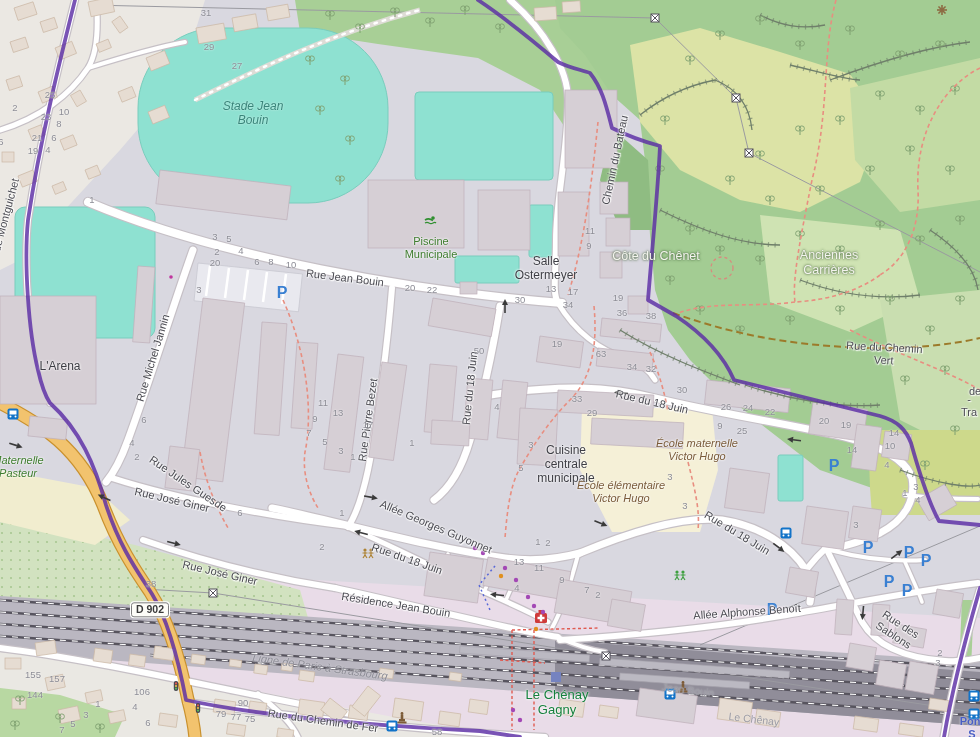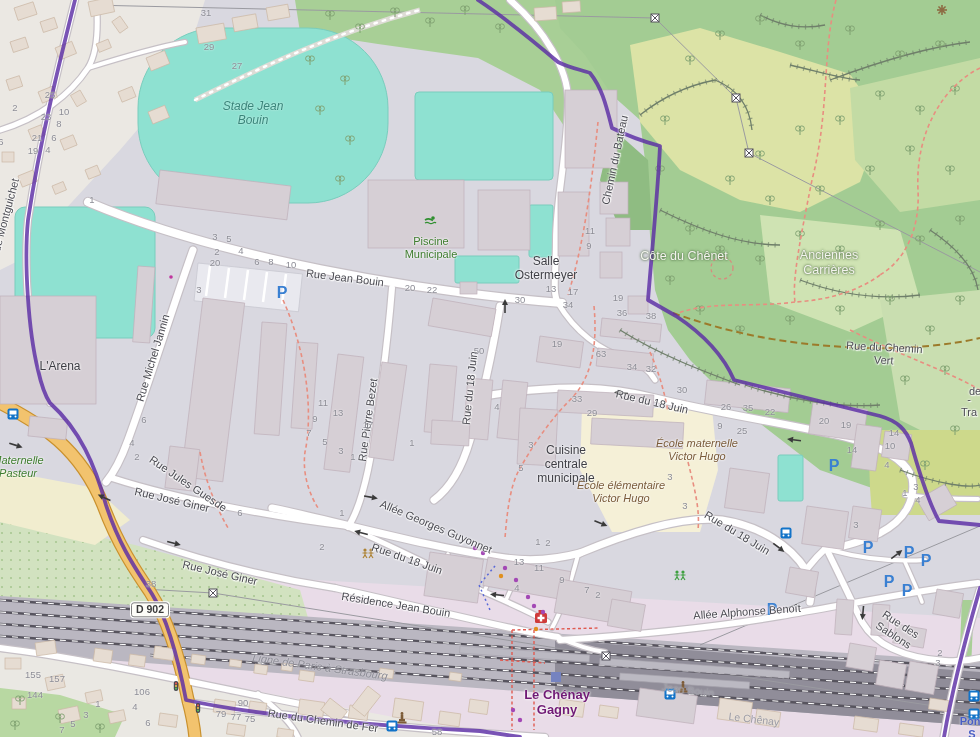--- a/index.html
+++ b/index.html
@@ -10,21 +10,21 @@
   .st{font-size:11px;color:#4b4b52;text-shadow:0 0 2px #fff,0 0 3px #fff,1px 1px 1px #fff}
   .num{font-size:9.5px;color:#8d8d96;text-shadow:0 0 2px rgba(255,255,255,.9)}
   .place{font-size:12px;color:#3e3e45;text-shadow:0 0 2px #fff,0 0 3px #fff}
   .green{font-size:11px;color:#3e7c2f;text-shadow:0 0 2px #fff,0 0 3px #fff}
   .green-i{font-size:11px;color:#3e7c2f;font-style:italic;text-shadow:0 0 2px #fff,0 0 3px #fff}
   .school{font-size:11px;color:#7a5b3a;font-style:italic;text-shadow:0 0 2px #fff,0 0 3px #fff}
   .white{font-size:12.5px;color:#f4f4ee;text-shadow:0 0 3px rgba(70,100,60,.8),0 0 2px rgba(70,100,60,.8)}
   .teal{font-size:12px;color:#39857a;font-style:italic;text-shadow:0 0 2px rgba(255,255,255,.7)}
   .railname{font-size:11px;color:#8e8e97;font-style:italic;text-shadow:0 0 2px rgba(255,255,255,.6)}
   .rail2{font-size:10.5px;color:#9b9ba4;text-shadow:0 0 2px rgba(255,255,255,.5)}
-  .blue{font-size:13px;font-weight:bold;color:#701a75;text-shadow:0 0 2px #fff,0 0 3px #fff}
+  .blue{font-size:13px;font-weight:normal;color:#15803d;text-shadow:0 0 2px #fff,0 0 3px #fff}
   .blue-sm{font-size:11px;font-weight:bold;color:#4a5ec4;text-shadow:0 0 2px #fff}
   .shield{background:#fdfdf8;border:1px solid #7e7e7e;border-radius:3px;padding:0 4px 1px 4px;font-size:10.5px;font-weight:bold;color:#3a3a3a;box-shadow:0 0 0 1px #fff}
 </style>
 </head>
 <body>
 
 <div id="map">
   <svg id="gfx" width="980" height="737" viewBox="0 0 980 737">
     <defs>
       <pattern id="orch" width="9" height="9" patternUnits="userSpaceOnUse">
@@ -626,21 +626,21 @@
       <div class="lbl place" style="left: 60px; top: 366px; transform: translate(-50%, -50%) rotate(0deg);">L'Arena</div>
       <div class="lbl place" style="left: 566px; top: 464px; transform: translate(-50%, -50%) rotate(0deg);">Cuisine
 centrale
 municipale</div>
       <div class="lbl school" style="left: 697px; top: 450px; transform: translate(-50%, -50%) rotate(0deg);">École maternelle
 Victor Hugo</div>
       <div class="lbl school" style="left: 621px; top: 492px; transform: translate(-50%, -50%) rotate(0deg);">École élémentaire
 Victor Hugo</div>
       <div class="lbl green-i" style="left: 18px; top: 467px; transform: translate(-50%, -50%) rotate(0deg);">Maternelle
 Pasteur</div>
-      <div class="lbl white" style="left: 684px; top: 256px; transform: translate(-50%, -50%) rotate(0deg);">Côte du Chênet</div>
+      <div class="lbl white" style="left: 656px; top: 256px; transform: translate(-50%, -50%) rotate(0deg);">Côte du Chênet</div>
       <div class="lbl white" style="left: 789px; top: 263px; transform: translate(-50%, -50%) rotate(0deg); margin-left: 40px;">Anciennes
 Carrières</div>
       <div class="lbl blue" style="left: 557px; top: 702px; transform: translate(-50%, -50%) rotate(0deg);">Le Chénay
 Gagny</div>
       <div class="lbl blue-sm" style="left: 972px; top: 728px; transform: translate(-50%, -50%) rotate(0deg);">Pont S</div>
       <div class="lbl num" style="left: 206px; top: 13px; transform: translate(-50%, -50%) rotate(0deg);">31</div>
       <div class="lbl num" style="left: 209px; top: 47px; transform: translate(-50%, -50%) rotate(0deg);">29</div>
       <div class="lbl num" style="left: 193px; top: 66px; transform: translate(-50%, -50%) rotate(0deg); margin-left: 44px;">27</div>
       <div class="lbl num" style="left: 50px; top: 95px; transform: translate(-50%, -50%) rotate(0deg);">25</div>
       <div class="lbl num" style="left: 46px; top: 117px; transform: translate(-50%, -50%) rotate(0deg);">23</div>
@@ -675,21 +675,21 @@
       <div class="lbl num" style="left: 589px; top: 246px; transform: translate(-50%, -50%) rotate(0deg);">9</div>
       <div class="lbl num" style="left: 479px; top: 351px; transform: translate(-50%, -50%) rotate(0deg);">50</div>
       <div class="lbl num" style="left: 557px; top: 344px; transform: translate(-50%, -50%) rotate(0deg);">19</div>
       <div class="lbl num" style="left: 601px; top: 354px; transform: translate(-50%, -50%) rotate(0deg);">63</div>
       <div class="lbl num" style="left: 577px; top: 399px; transform: translate(-50%, -50%) rotate(0deg);">33</div>
       <div class="lbl num" style="left: 592px; top: 413px; transform: translate(-50%, -50%) rotate(0deg);">29</div>
       <div class="lbl num" style="left: 632px; top: 367px; transform: translate(-50%, -50%) rotate(0deg);">34</div>
       <div class="lbl num" style="left: 651px; top: 369px; transform: translate(-50%, -50%) rotate(0deg);">32</div>
       <div class="lbl num" style="left: 682px; top: 390px; transform: translate(-50%, -50%) rotate(0deg);">30</div>
       <div class="lbl num" style="left: 726px; top: 407px; transform: translate(-50%, -50%) rotate(0deg);">26</div>
-      <div class="lbl num" style="left: 748px; top: 408px; transform: translate(-50%, -50%) rotate(0deg);">35</div>
+      <div class="lbl num" style="left: 748px; top: 408px; transform: translate(-50%, -50%) rotate(0deg);">24</div>
       <div class="lbl num" style="left: 770px; top: 412px; transform: translate(-50%, -50%) rotate(0deg);">22</div>
       <div class="lbl num" style="left: 824px; top: 421px; transform: translate(-50%, -50%) rotate(0deg);">20</div>
       <div class="lbl num" style="left: 846px; top: 425px; transform: translate(-50%, -50%) rotate(0deg);">19</div>
       <div class="lbl num" style="left: 720px; top: 426px; transform: translate(-50%, -50%) rotate(0deg);">9</div>
       <div class="lbl num" style="left: 742px; top: 431px; transform: translate(-50%, -50%) rotate(0deg);">25</div>
       <div class="lbl num" style="left: 852px; top: 450px; transform: translate(-50%, -50%) rotate(0deg);">14</div>
       <div class="lbl num" style="left: 894px; top: 433px; transform: translate(-50%, -50%) rotate(0deg);">14</div>
       <div class="lbl num" style="left: 890px; top: 446px; transform: translate(-50%, -50%) rotate(0deg);">10</div>
       <div class="lbl num" style="left: 887px; top: 465px; transform: translate(-50%, -50%) rotate(0deg);">4</div>
       <div class="lbl num" style="left: 905px; top: 493px; transform: translate(-50%, -50%) rotate(0deg);">1</div>

